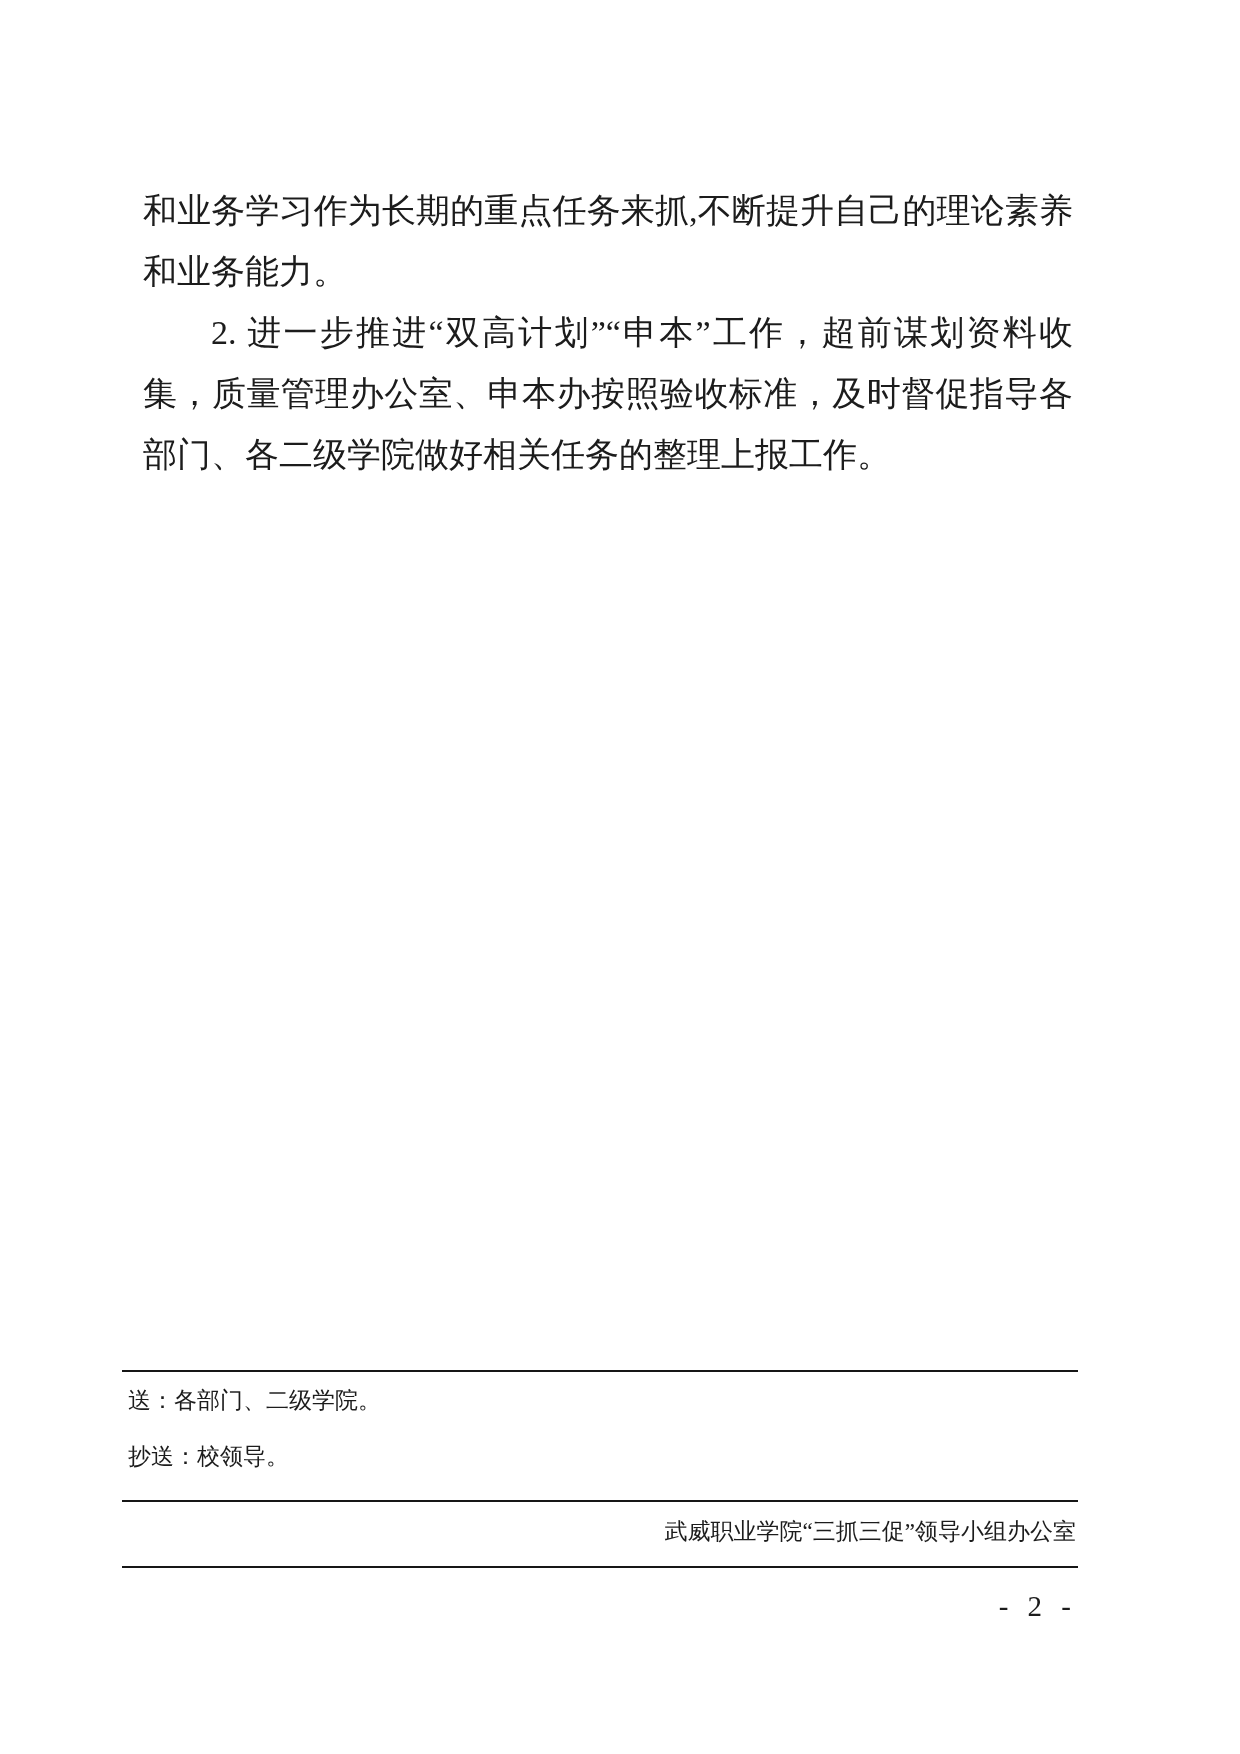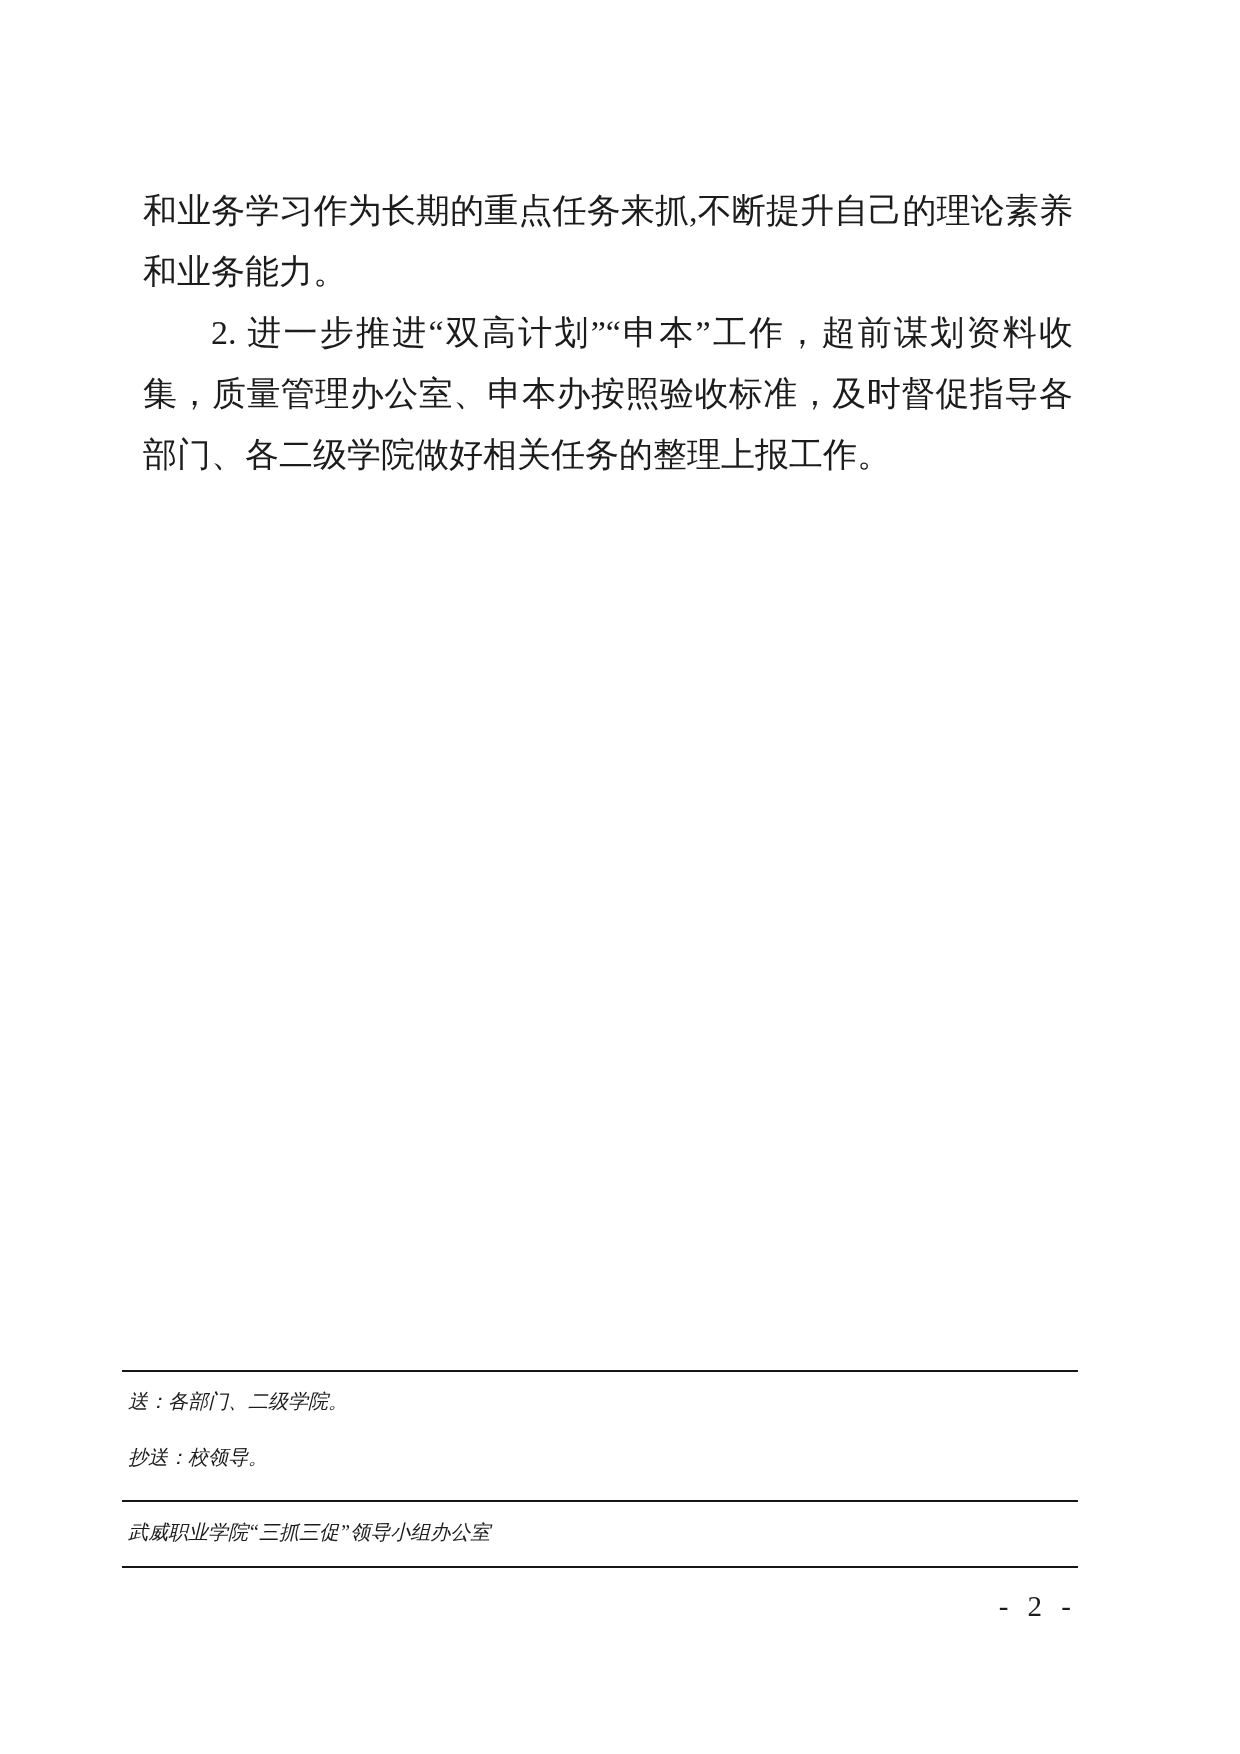--- a/index.html
+++ b/index.html
@@ -33,44 +33,43 @@
   .para { margin: 0; padding: 0; }
   .para.indent { text-indent: 2em; }
 
   
   .footer {
     position: absolute;
     left: 122px;
     top: 1370px;
     width: 956px;
     height: 200px;
-    font-size: 20px;
+    font-size: 23px;
     line-height: 38px;
-    font-style: italic;
   }
   .rule {
     position: absolute;
     left: 0;
     width: 100%;
     height: 0;
     border-top: 2px solid #161616;
   }
   .rule-1 { top: 0; }
   .rule-2 { top: 130px; }
   .rule-3 { top: 196px; }
   .foot-line { position: absolute; left: 6px; white-space: nowrap; }
   .dist { top: 12px; }
   .cc   { top: 68px; }
   .issue-line {
     position: absolute;
     left: 6px;
     right: 2px;
     top: 143px;
     display: flex;
-    justify-content: flex-start;
+    justify-content: flex-end;
     align-items: baseline;
     white-space: nowrap;
   }
   
   .page-number {
     position: absolute;
     top: 1590px;
     right: 163px;
     font-size: 29px;
     letter-spacing: 6px;

